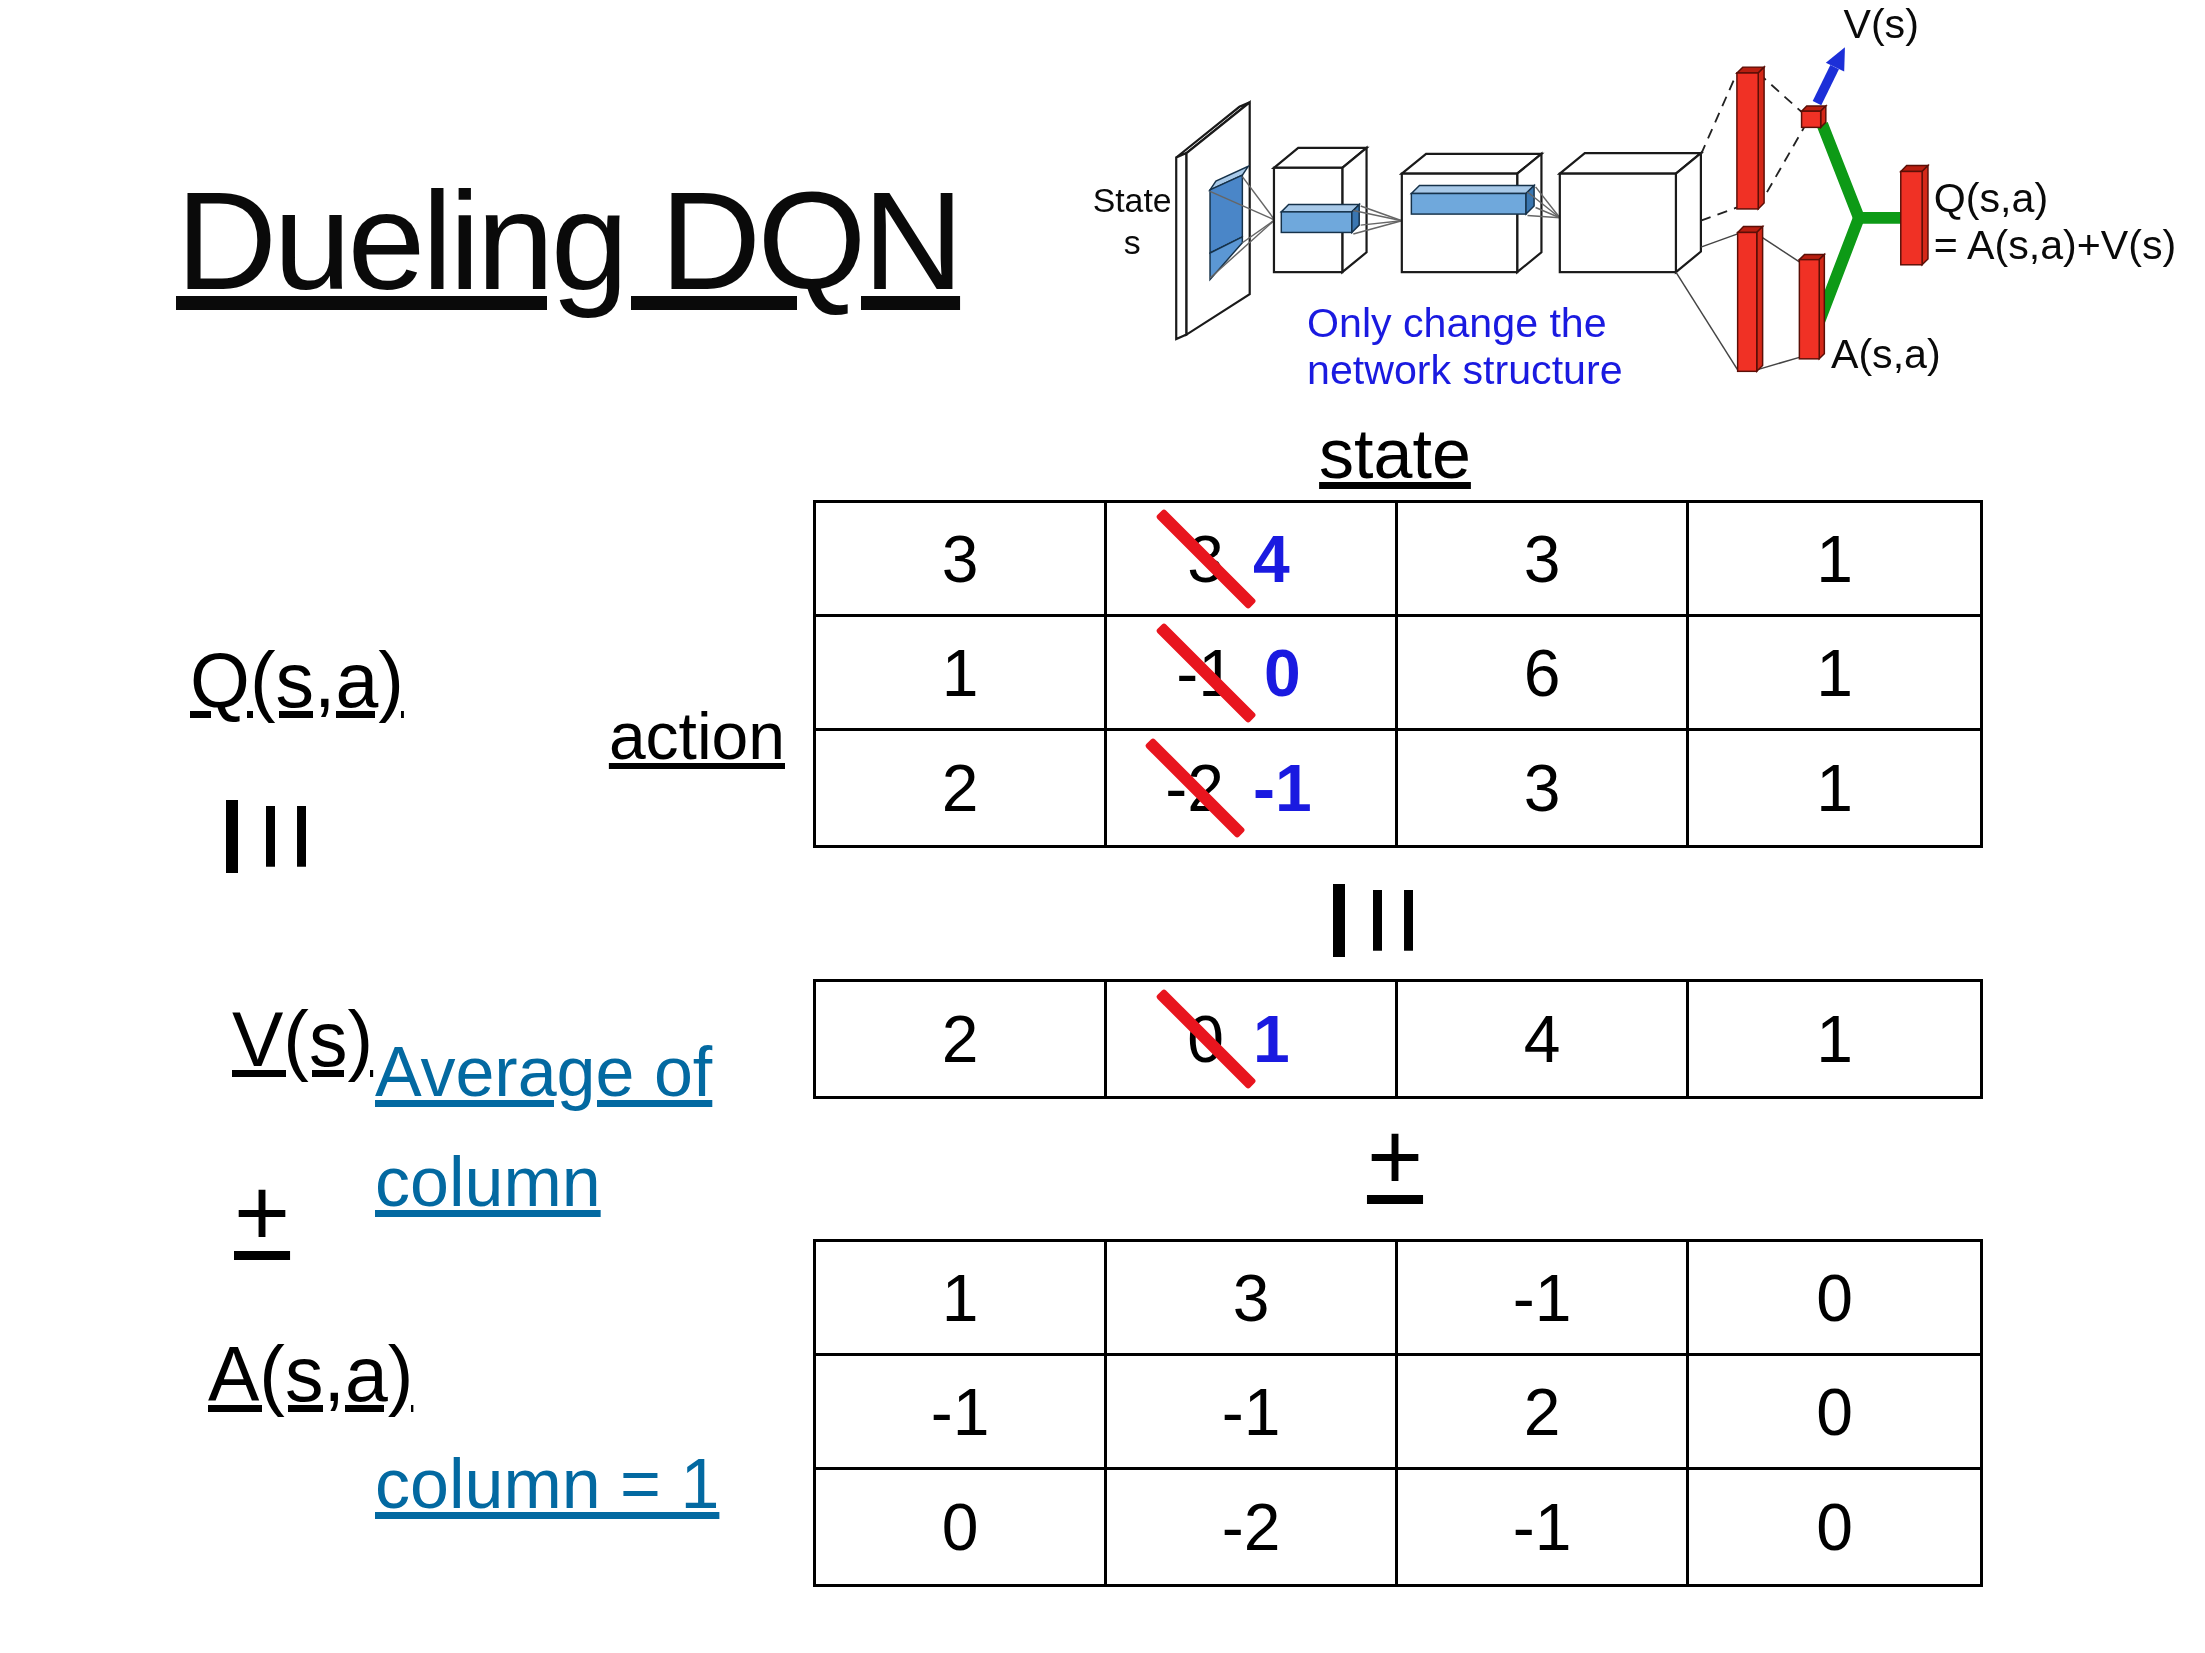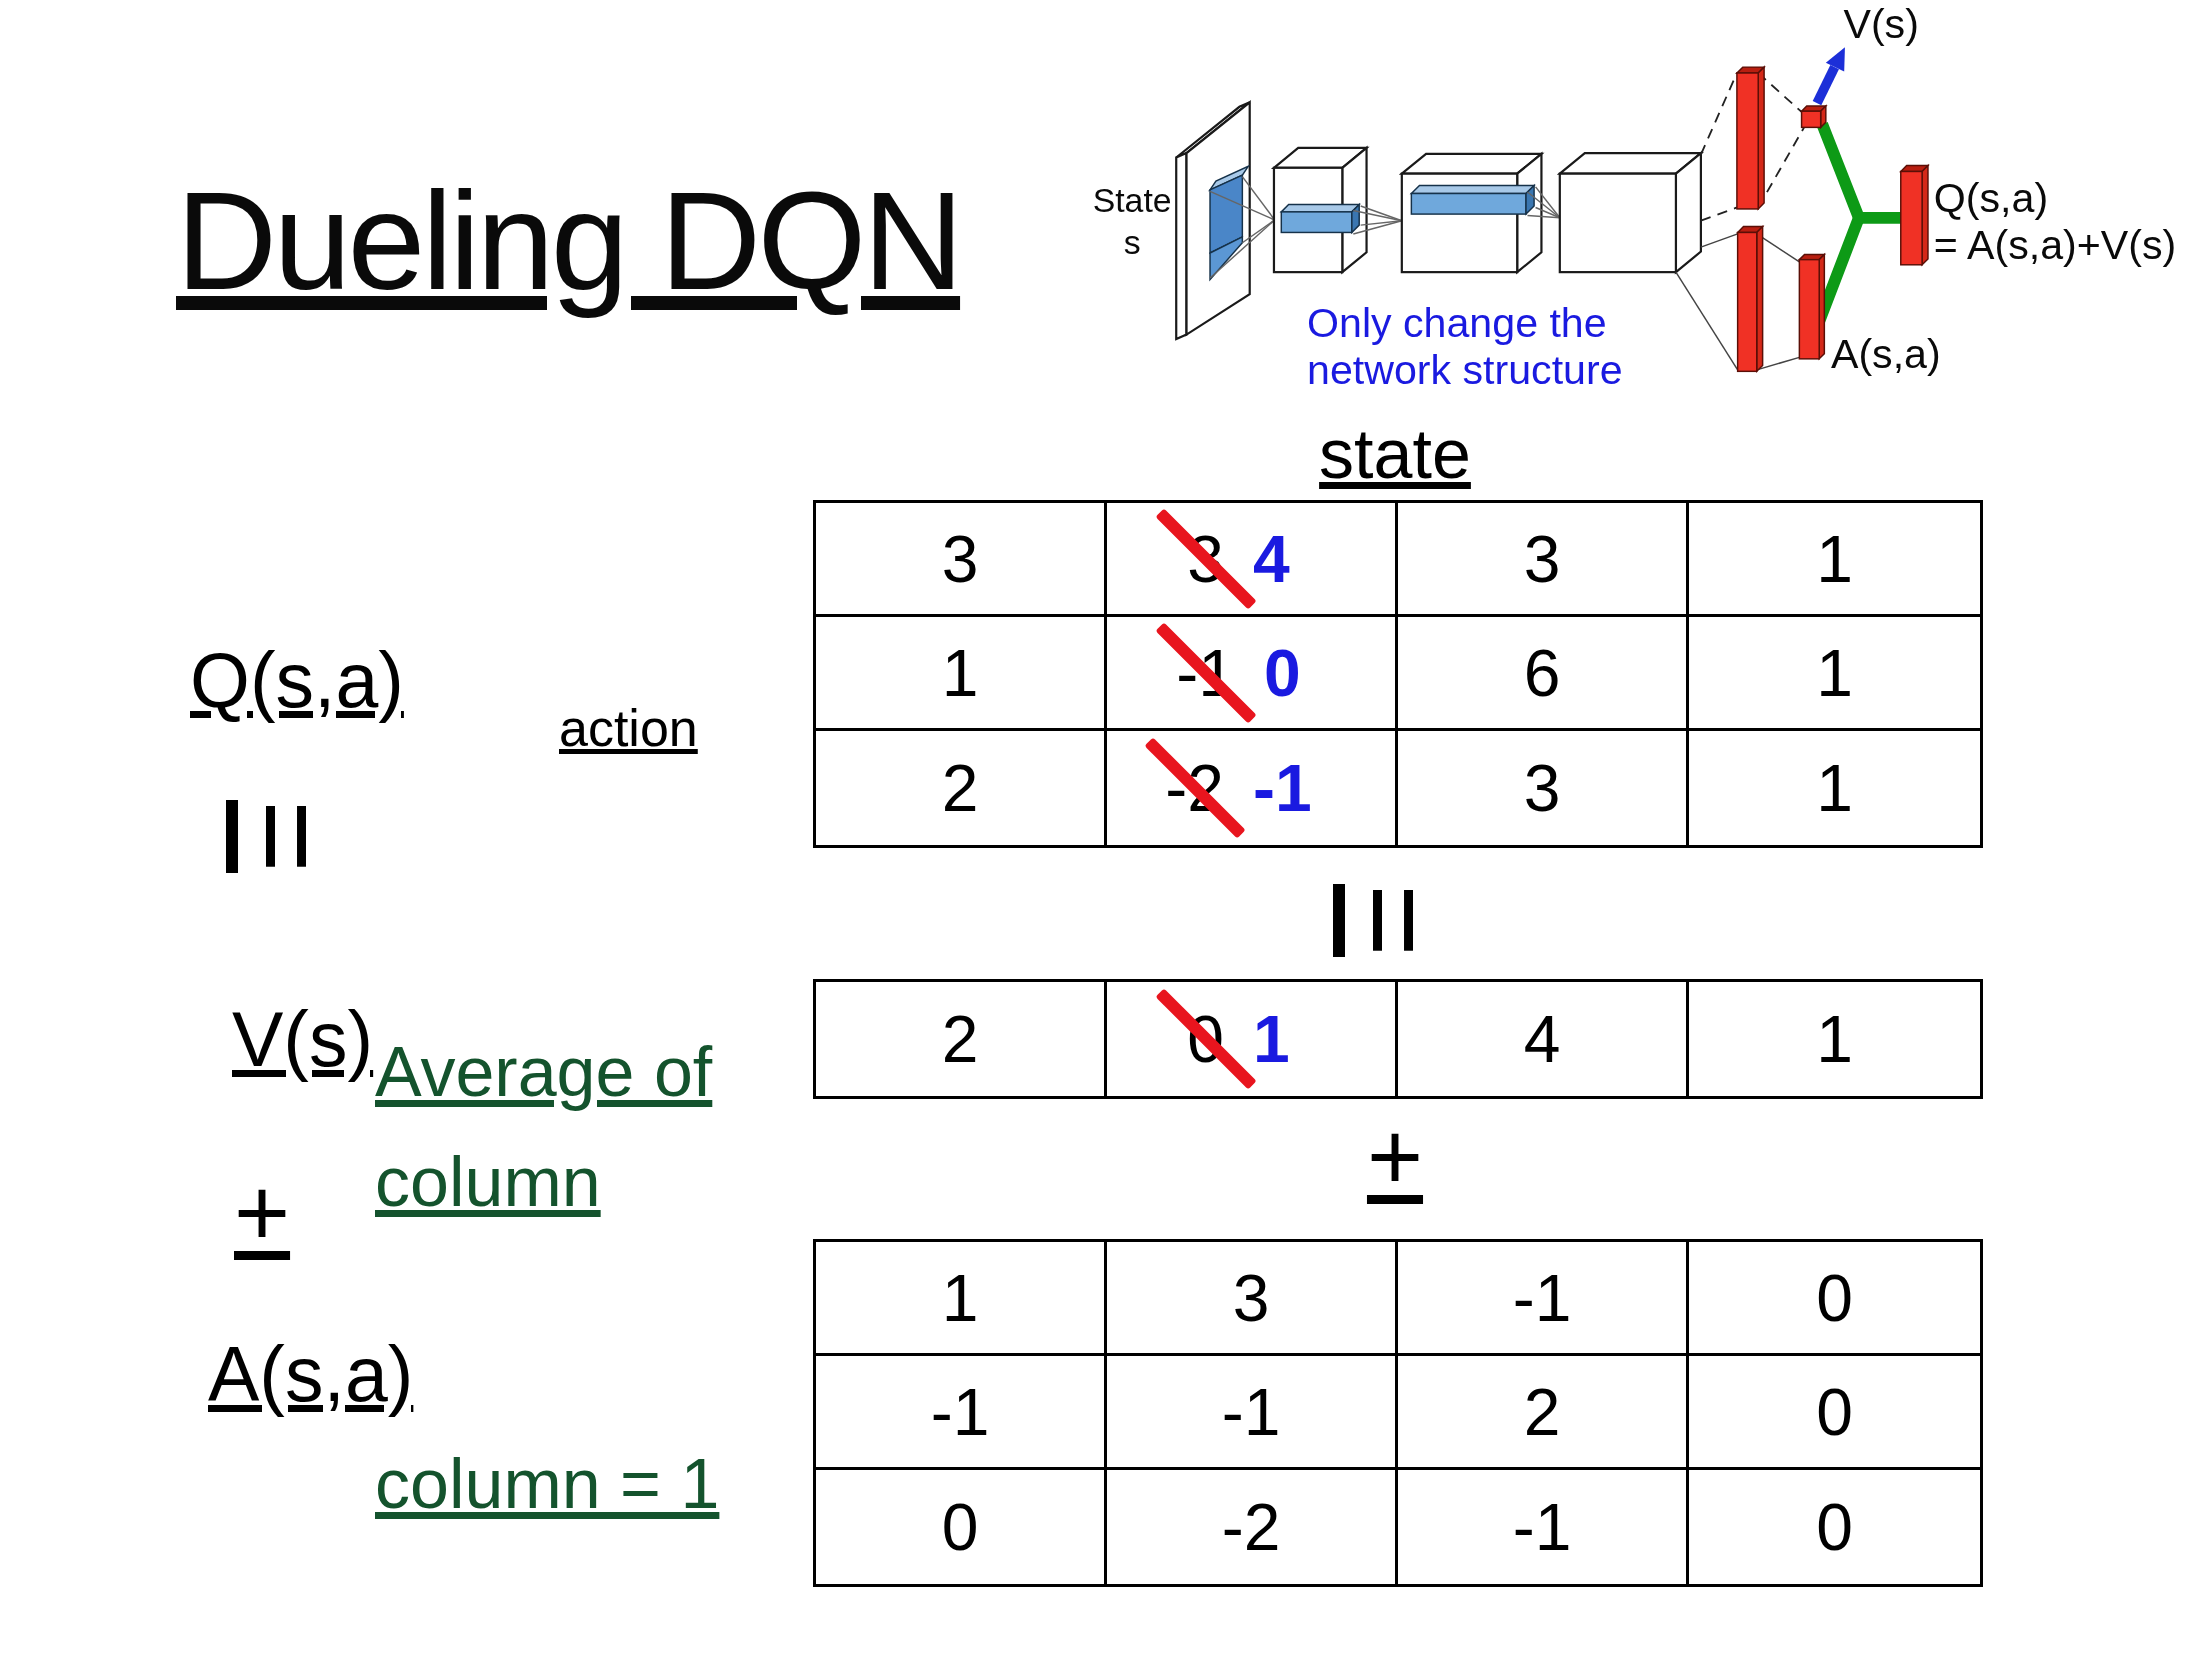--- a/index.html
+++ b/index.html
@@ -17,30 +17,30 @@
   .q-tbl{top:500px;}
   .v-tbl{top:979px;}
   .a-tbl{top:1239px;}
   .struck{position:relative;display:inline-block;margin-left:-25px;}
   .slash{position:absolute;left:50%;top:50%;width:11.8px;height:131px;background:#e8151e;border-radius:2.9px;
          transform:translate(-50%,-50%) rotate(-45deg);}
   .fix{color:#1a1ae0;font-weight:700;margin-left:29px;}
   
   .lbl{position:absolute;font-size:77px;line-height:1.1;}
   .lbl-q{left:190px;top:638px;}
-  .lbl-action{left:559px;top:700px;width:226px;text-align:left;font-size:52px;}
+  .lbl-action{left:559px;top:700px;width:226px;text-align:right;font-size:66px;}
   .lbl-state{left:813px;top:416px;width:1164px;text-align:center;font-size:70px;}
   .lbl-v{left:232px;top:997px;}
   .lbl-a{left:208px;top:1332px;}
   .rot-eq{left:222px;top:770px;width:132px;height:132px;display:flex;align-items:center;justify-content:center;}
   .rot-eq-mid{left:813px;top:854px;width:1164px;height:132px;display:flex;align-items:center;justify-content:center;}
   .rot-eq span,.rot-eq-mid span{display:inline-block;font-size:125px;line-height:1;transform:rotate(90deg);}
   .plus-left{left:234px;top:1160px;font-size:96px;}
   .plus-mid{left:813px;top:1104px;width:1164px;text-align:center;font-size:96px;}
-  .note{position:absolute;color:#14532d;font-size:70px;line-height:110px;}
+  .note{position:absolute;color:#0369a1;font-size:70px;line-height:110px;}
   .note-avg{left:375px;top:1017px;}
   .note-sum{left:375px;top:1429px;}
   
   .net{position:absolute;left:1066px;top:0;width:1139px;height:412px;}
   .net text{font-family:"Liberation Sans",sans-serif;fill:#0a0a0a;}
   .net .blue-note{fill:#1a1ae0;}
 </style>
 </head>
 <body>
 

